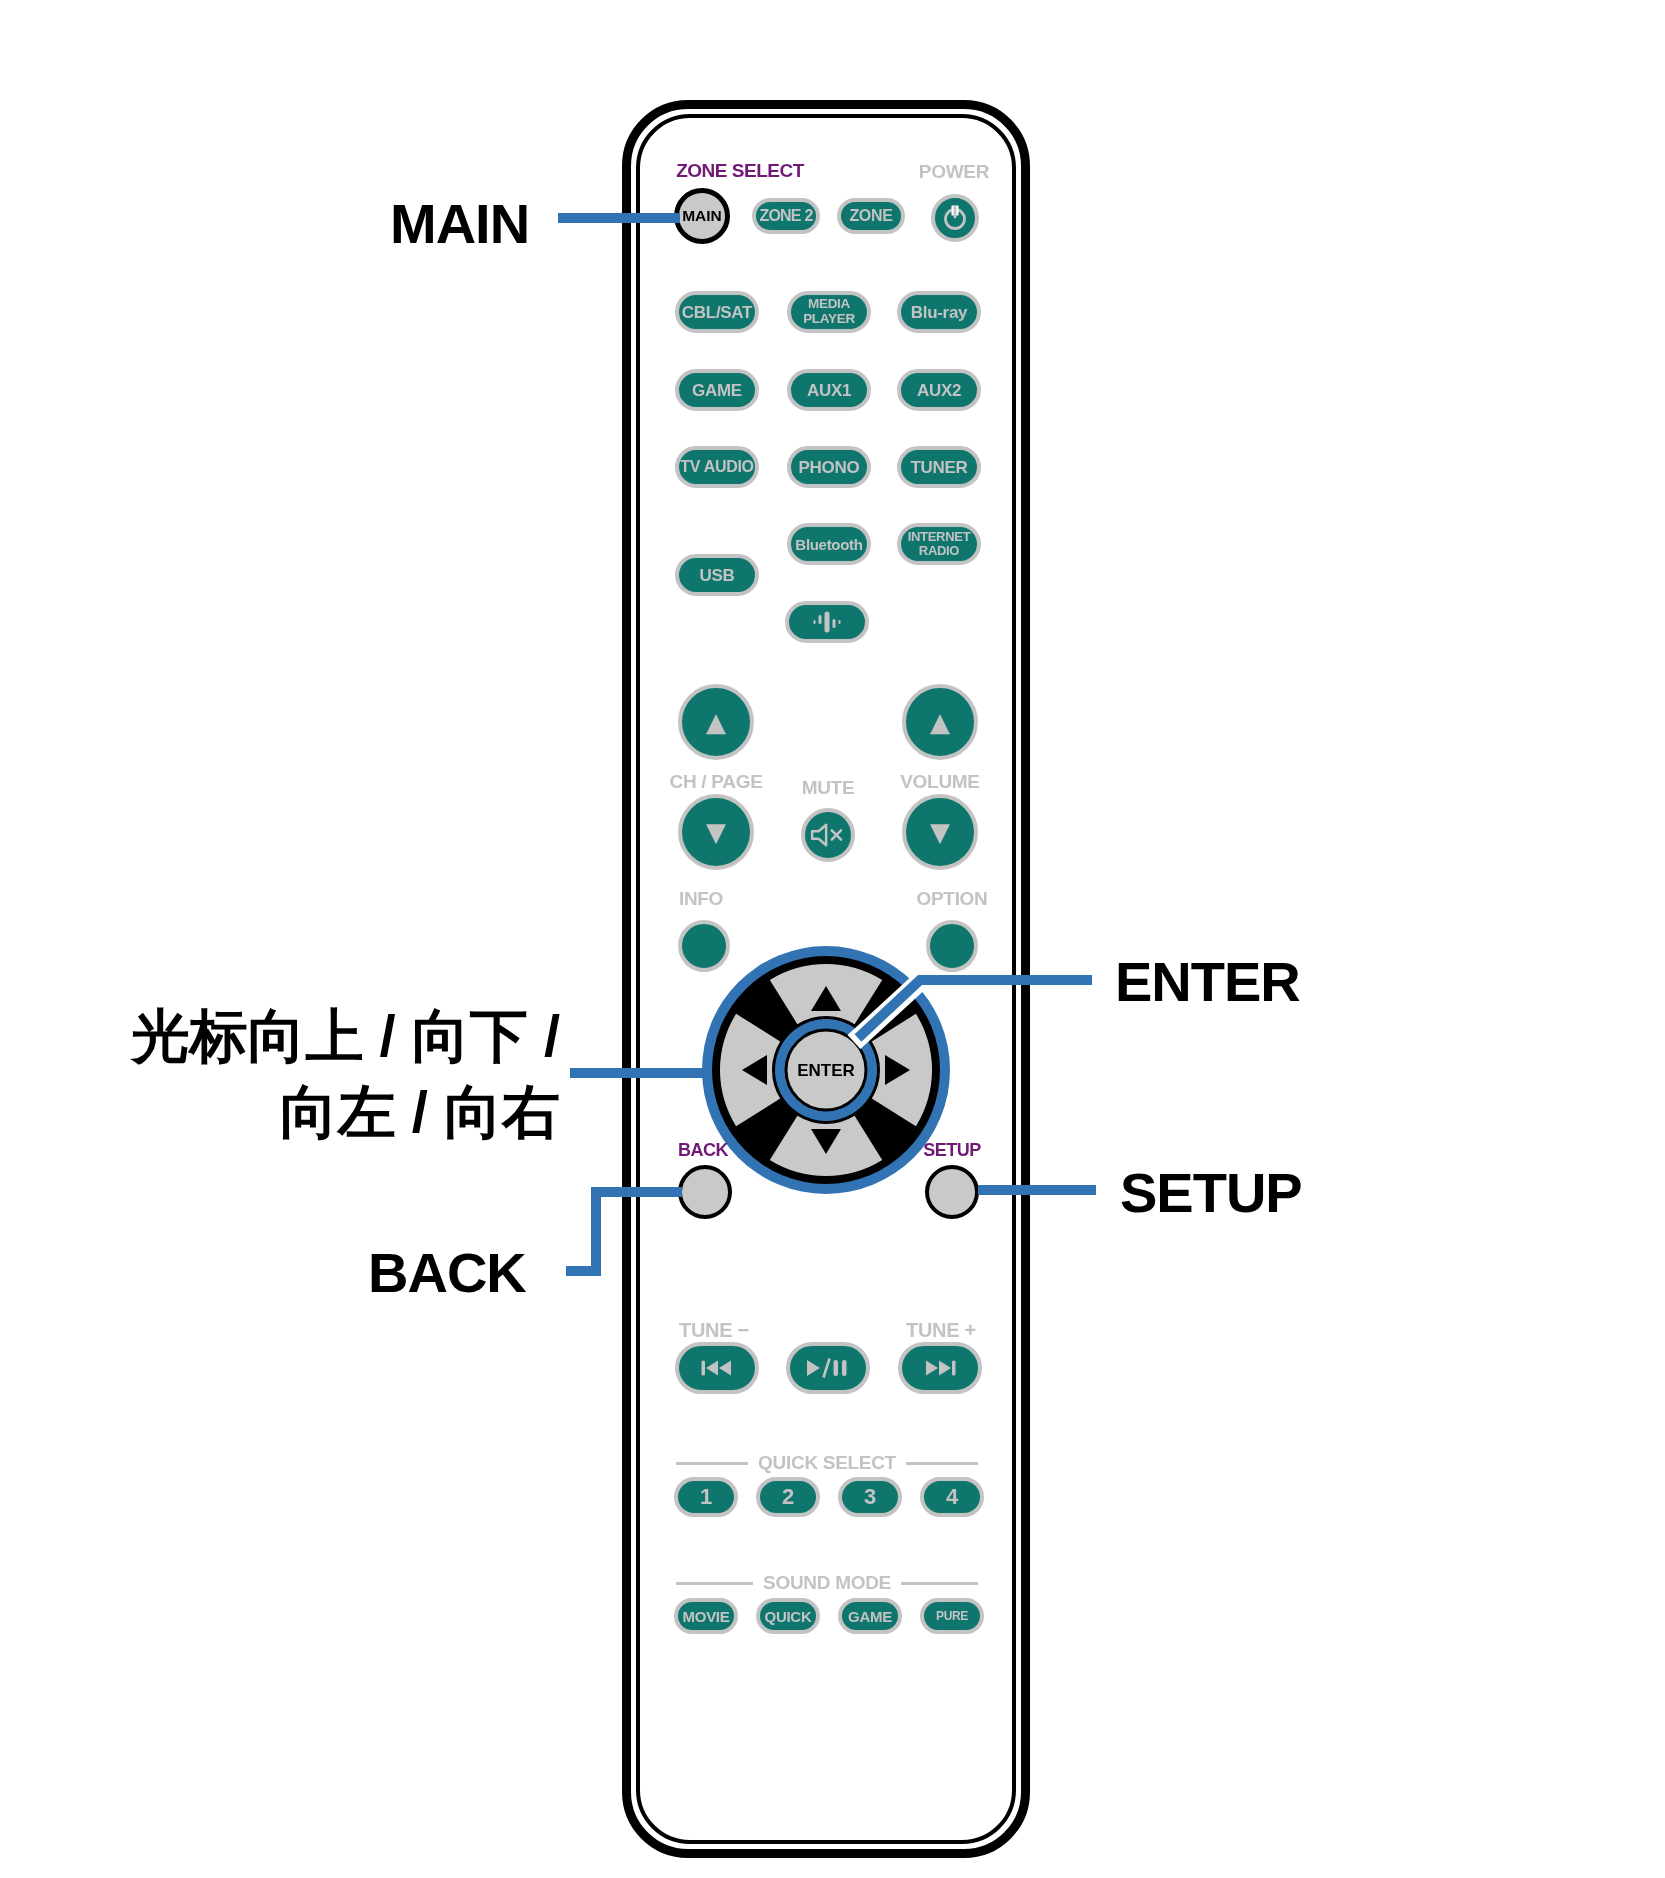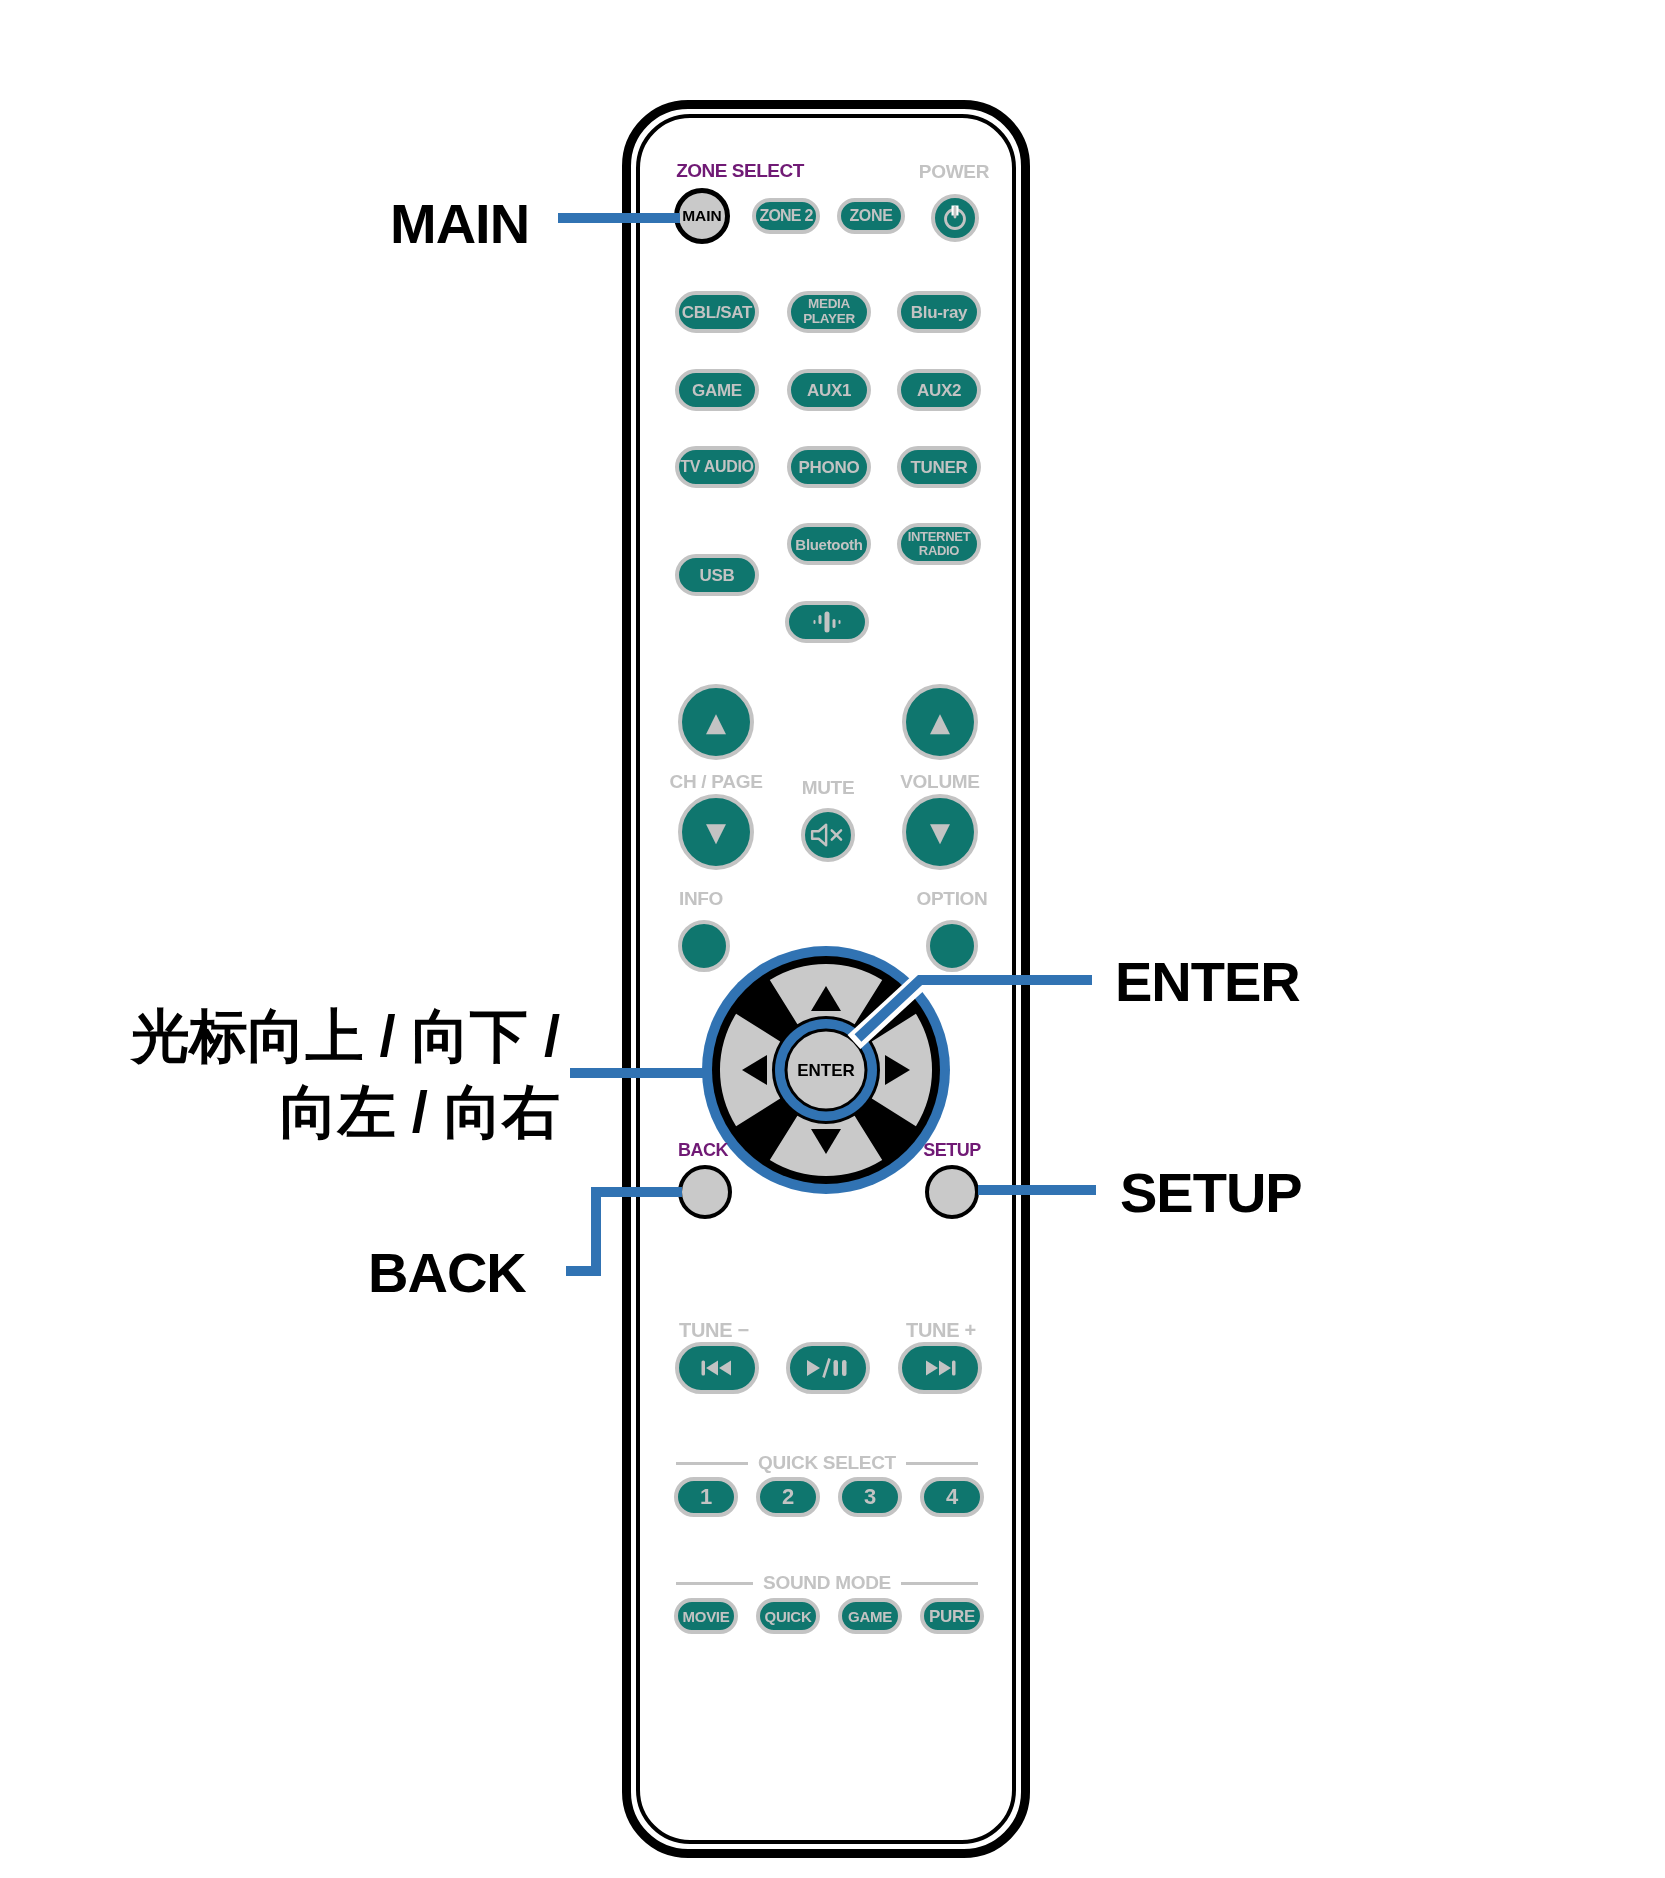--- a/index.html
+++ b/index.html
@@ -197,21 +197,21 @@
   <div class="pill" style="left:920px;top:1477px;width:64px;height:40px;font-size:22px;">4</div>
 
   <div class="hdr" style="left:676px;top:1572px;width:302px;height:22px;">
     <span class="ln"></span>
     <span class="tx">SOUND MODE</span>
     <span class="ln"></span>
   </div>
   <div class="pill" style="left:674px;top:1598px;width:64px;height:36px;font-size:15px;">MOVIE</div>
   <div class="pill" style="left:756px;top:1598px;width:64px;height:36px;font-size:15px;">QUICK</div>
   <div class="pill" style="left:838px;top:1598px;width:64px;height:36px;font-size:15px;">GAME</div>
-  <div class="pill" style="left:920px;top:1598px;width:64px;height:36px;font-size:17px;">PURE</div>
+  <div class="pill" style="left:920px;top:1598px;width:64px;height:36px;font-size:12px;">PURE</div>
 
   <div class="callout" style="left:390px;top:196px;">MAIN</div>
   <div class="callout-cjk" style="left:40px;top:998px;width:520px;">
     <div>光标向上 / 向下 /</div>
     <div>向左 / 向右</div>
   </div>
   <div class="callout" style="left:1115px;top:954px;">ENTER</div>
   <div class="callout" style="left:1120px;top:1165px;">SETUP</div>
   <div class="callout" style="left:368px;top:1245px;">BACK</div>
 

